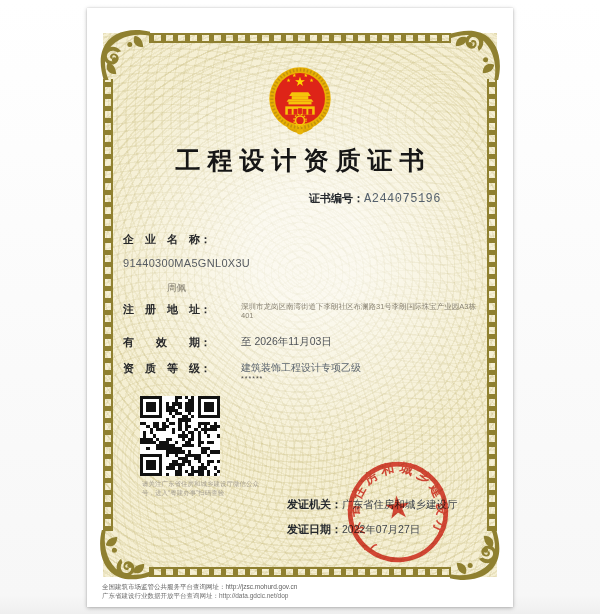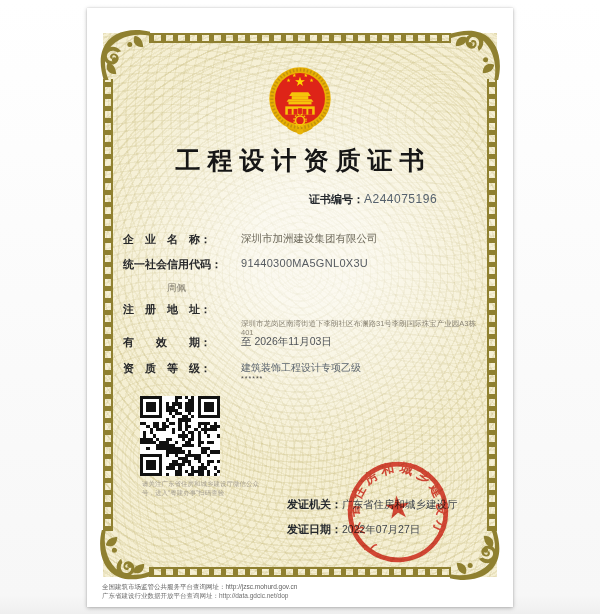--- a/index.html
+++ b/index.html
@@ -54,32 +54,32 @@
   .c-br{bottom:-5px;right:-5px;transform:rotate(180deg)}
   .c-bl{bottom:-5px;left:-5px;transform:rotate(270deg)}
   
   .emblem{position:absolute;left:181px;top:58px;width:64px;height:73px;}
   .title{
     position:absolute;left:0;right:0;top:136px;
     text-align:center;font-size:25px;font-weight:bold;color:#161616;
     letter-spacing:7px;text-indent:7px;white-space:nowrap;
   }
   
-  .cert-no{position:absolute;left:222px;top:181px;white-space:nowrap;}
+  .cert-no{position:absolute;left:222px;top:181px;white-space:nowrap;font-family:Liberation Mono, monospace;}
   .cert-no .lab{font-size:11px;font-weight:bold;color:#25292e;}
   .cert-no .val{font-size:12px;color:#55616d;letter-spacing:.5px;}
   
   .fields{position:absolute;left:36px;top:220px;right:18px;}
   .row{position:absolute;left:0;right:0;display:flex;align-items:flex-start;}
   .row .lab{width:118px;flex:0 0 118px;font-size:11px;font-weight:bold;color:#28292b;white-space:pre;}
   .row .val{flex:1;color:#6e6a5c;}
   .r0{top:4px}   .r0 .val{font-size:10.5px;}
   .r1{top:29px}  .r1 .val{font-size:11px;color:#565b61;letter-spacing:.3px;}
   .r2{top:54px}  .r2 .val{font-size:9.5px;color:#7b7668;margin-left:44px;}
-  .r3{top:74px}  .r3 .val{font-size:7.5px;line-height:9px;color:#8a8474;max-width:246px;margin-top:17px;}
+  .r3{top:74px}  .r3 .val{font-size:7.5px;line-height:9px;color:#8a8474;max-width:246px;}
   .r4{top:107px} .r4 .val{font-size:10.5px;color:#4f5358;}
   .r5{top:133px} .r5 .val{font-size:10px;color:#5c6670;}
   .stars-note{position:absolute;left:118px;top:147px;font-size:7px;letter-spacing:1px;color:#4c4c4c;}
   
   .qr{position:absolute;left:53px;top:388px;width:80px;height:80px;background:#fff;}
   .qr-caption{
     position:absolute;left:55px;top:472px;width:120px;
     font-size:6.5px;line-height:8.5px;color:#a7a193;
   }
   
@@ -177,24 +177,22 @@
 
     <div class="title">工程设计资质证书</div>
 
     <div class="cert-no">
       <span class="lab">证书编号：</span><span class="val">A244075196</span>
     </div>
 
     <div class="fields">
       <div class="row r0">
         <span class="lab">企　业　名　称：</span>
-        <span class="val">深圳市加洲建设集团有限公司</span>
       </div>
       <div class="row r1">
-        <span class="lab">统一社会信用代码：</span>
         <span class="val">91440300MA5GNL0X3U</span>
       </div>
       <div class="row r2">
         <span class="val">周佩</span>
       </div>
       <div class="row r3">
         <span class="lab">注　册　地　址：</span>
         <span class="val">深圳市龙岗区南湾街道下李朗社区布澜路31号李朗国际珠宝产业园A3栋401</span>
       </div>
       <div class="row r4">

